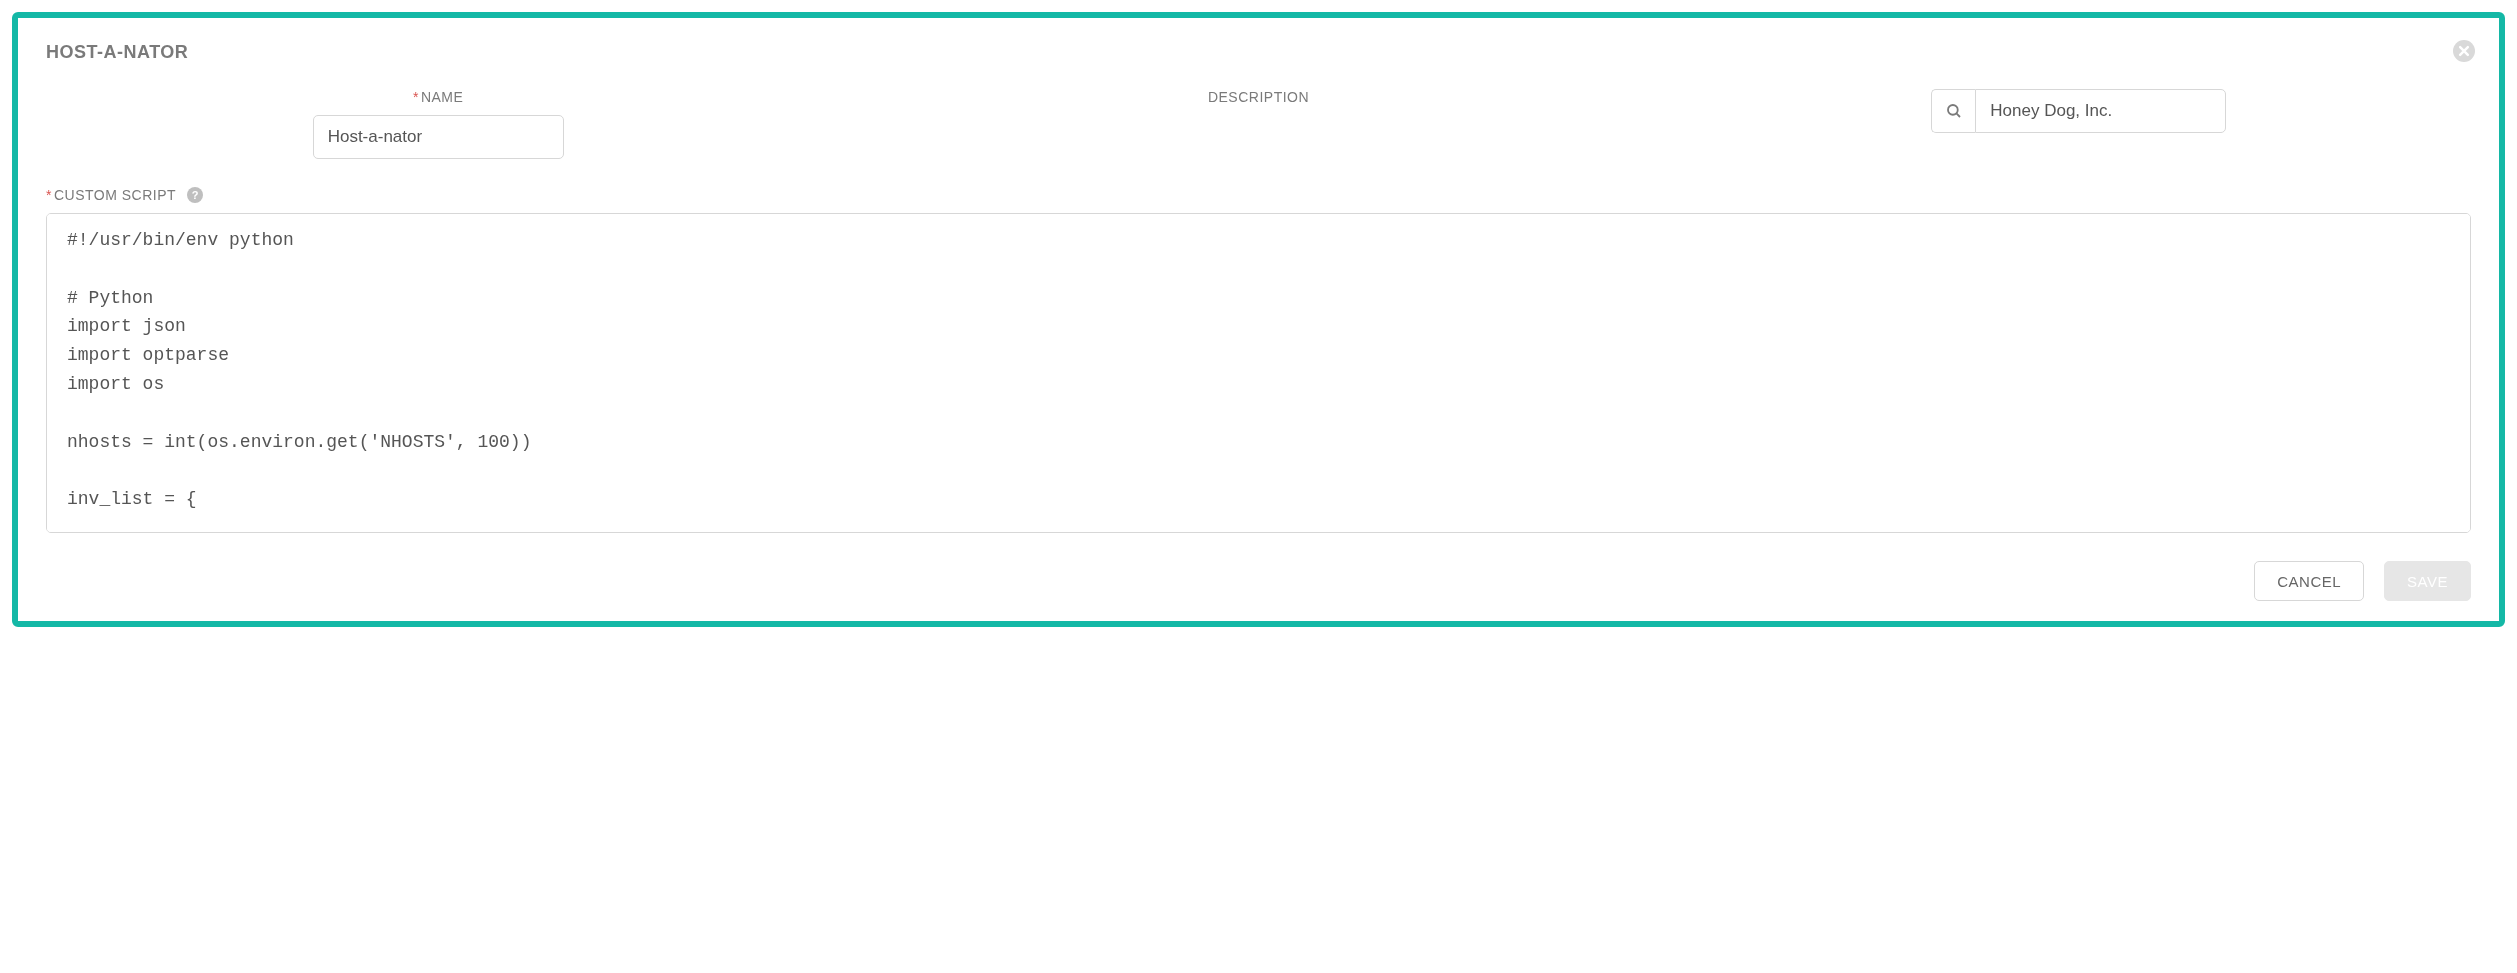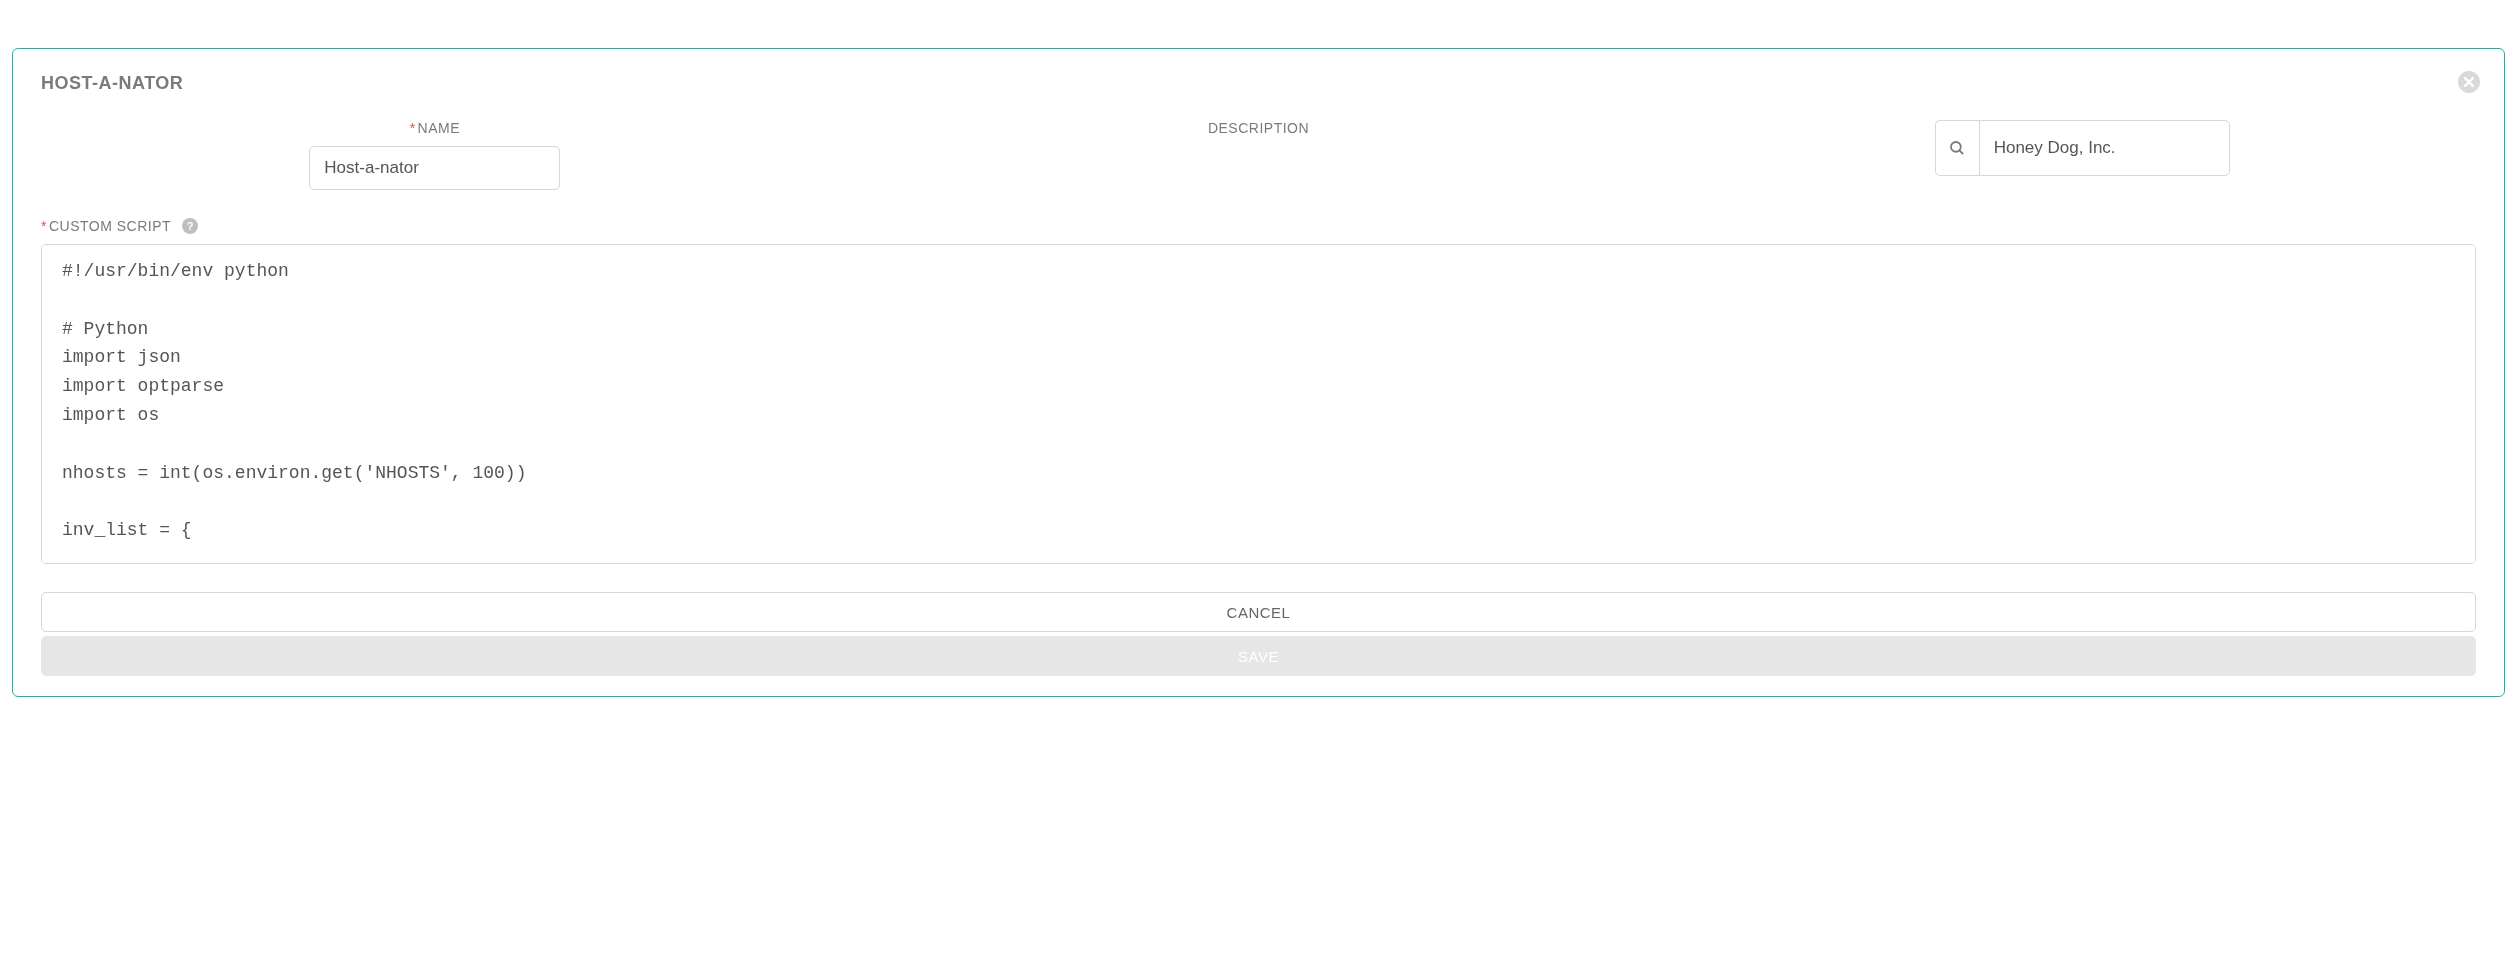--- a/index.html
+++ b/index.html
@@ -4,25 +4,24 @@
 <style>
   * { box-sizing: border-box; }
   body {
     margin: 0;
     padding: 12px;
     font-family: -apple-system, BlinkMacSystemFont, "Segoe UI", "Helvetica Neue", Arial, sans-serif;
     background: #fff;
     color: #333;
   }
   .panel {
-    border: 1px solid #14b8a6;
+    border: 6px solid #14b8a6;
     border-radius: 6px;
     padding: 24px 28px 20px 28px;
     position: relative;
-    margin-top: 36px;
   }
   .panel-title {
     font-size: 18px;
     font-weight: 700;
     color: #7a7a7a;
     letter-spacing: 0.5px;
     margin-bottom: 26px;
   }
   .close-btn {
     position: absolute;
@@ -53,21 +52,21 @@
     border: 1px solid #d7d7d7;
     border-radius: 5px;
     padding: 0 14px;
     font-size: 17px;
     color: #555;
     background: #fff;
     outline: none;
   }
   .org-wrap {
     display: flex;
-    height: 56px;
+    height: 44px;
   }
   .org-search {
     width: 44px;
     border: 1px solid #d7d7d7;
     border-right: none;
     border-radius: 5px 0 0 5px;
     display: flex;
     align-items: center;
     justify-content: center;
     color: #7a7a7a;
@@ -106,23 +105,22 @@
     line-height: 1.6;
     color: #555;
     resize: none;
     outline: none;
     white-space: pre;
     overflow-y: scroll;
   }
   .footer {
     display: flex;
     justify-content: flex-end;
-    gap: 4px;
+    gap: 20px;
     margin-top: 24px;
-    flex-direction: column;
   }
   .btn {
     height: 40px;
     padding: 0 22px;
     border-radius: 5px;
     font-size: 15px;
     letter-spacing: 0.5px;
     cursor: pointer;
   }
   .btn-cancel {

